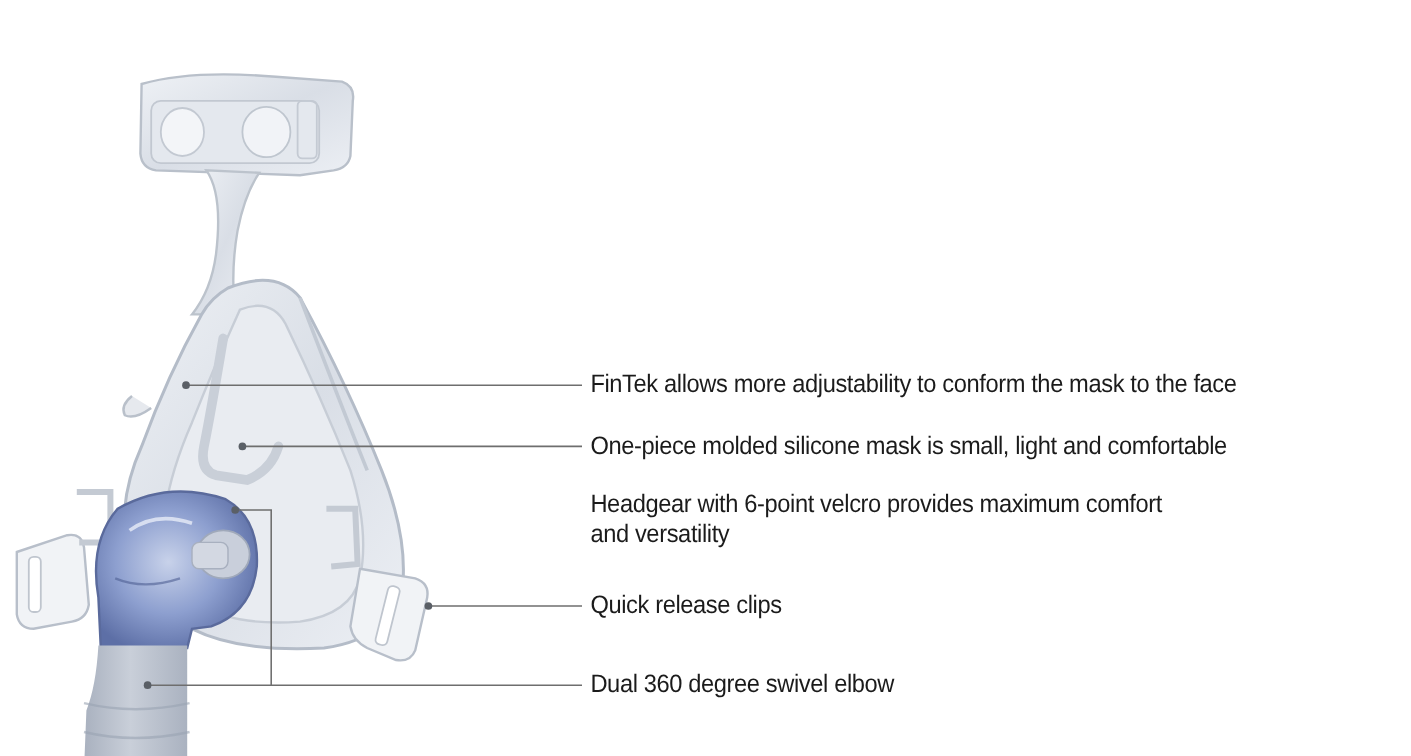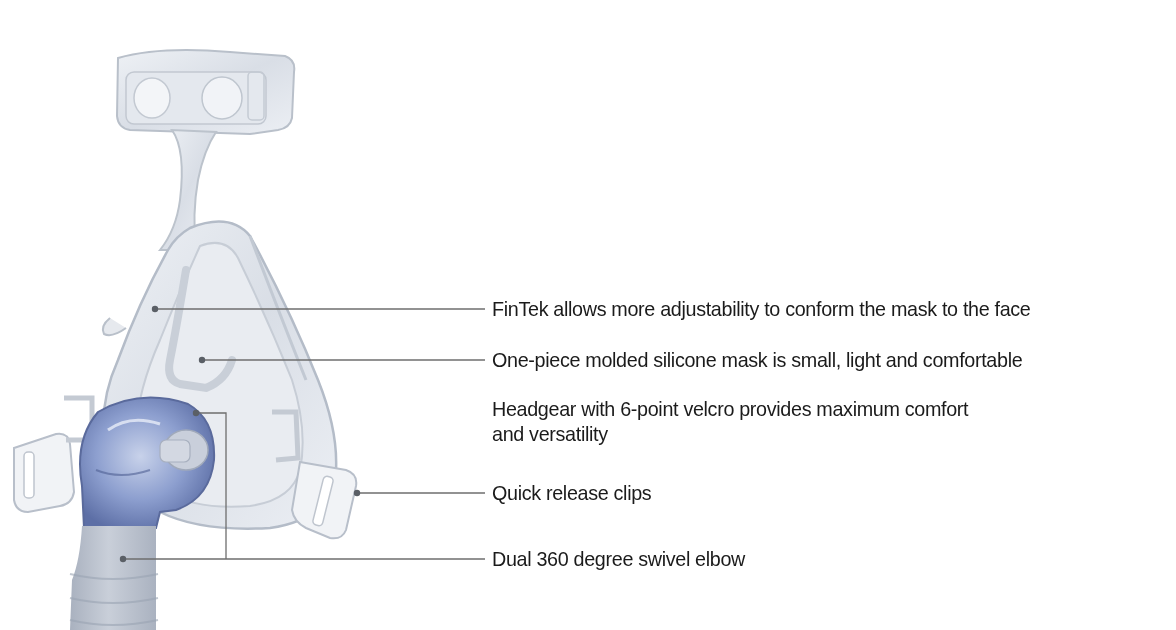--- a/index.html
+++ b/index.html
@@ -1,18 +1,18 @@
 <!DOCTYPE html>
 <html><head>
 <meta charset="utf-8">
 <style>
   html, body { margin:0; padding:0; background:#ffffff; }
   body { width:1176px; height:630px; overflow:hidden; position:relative;
          font-family:"Liberation Sans", "DejaVu Sans", sans-serif; }
-  .stage { position:absolute; left:0; top:0; width:1176px; height:526px; }
+  .stage { position:absolute; left:0; top:12px; width:1176px; height:526px; }
   .illustration { position:absolute; left:0; top:0; width:1176px; height:630px; }
   .label { position:absolute; left:492px; color:#1b1b1b; font-size:21px;
            line-height:25px; letter-spacing:-0.35px; white-space:nowrap;
            transform:scaleX(0.94); transform-origin:left center; }
   .label .line2 { display:block; }
 </style>
 </head>
 <body>
 
 <div class="stage">

